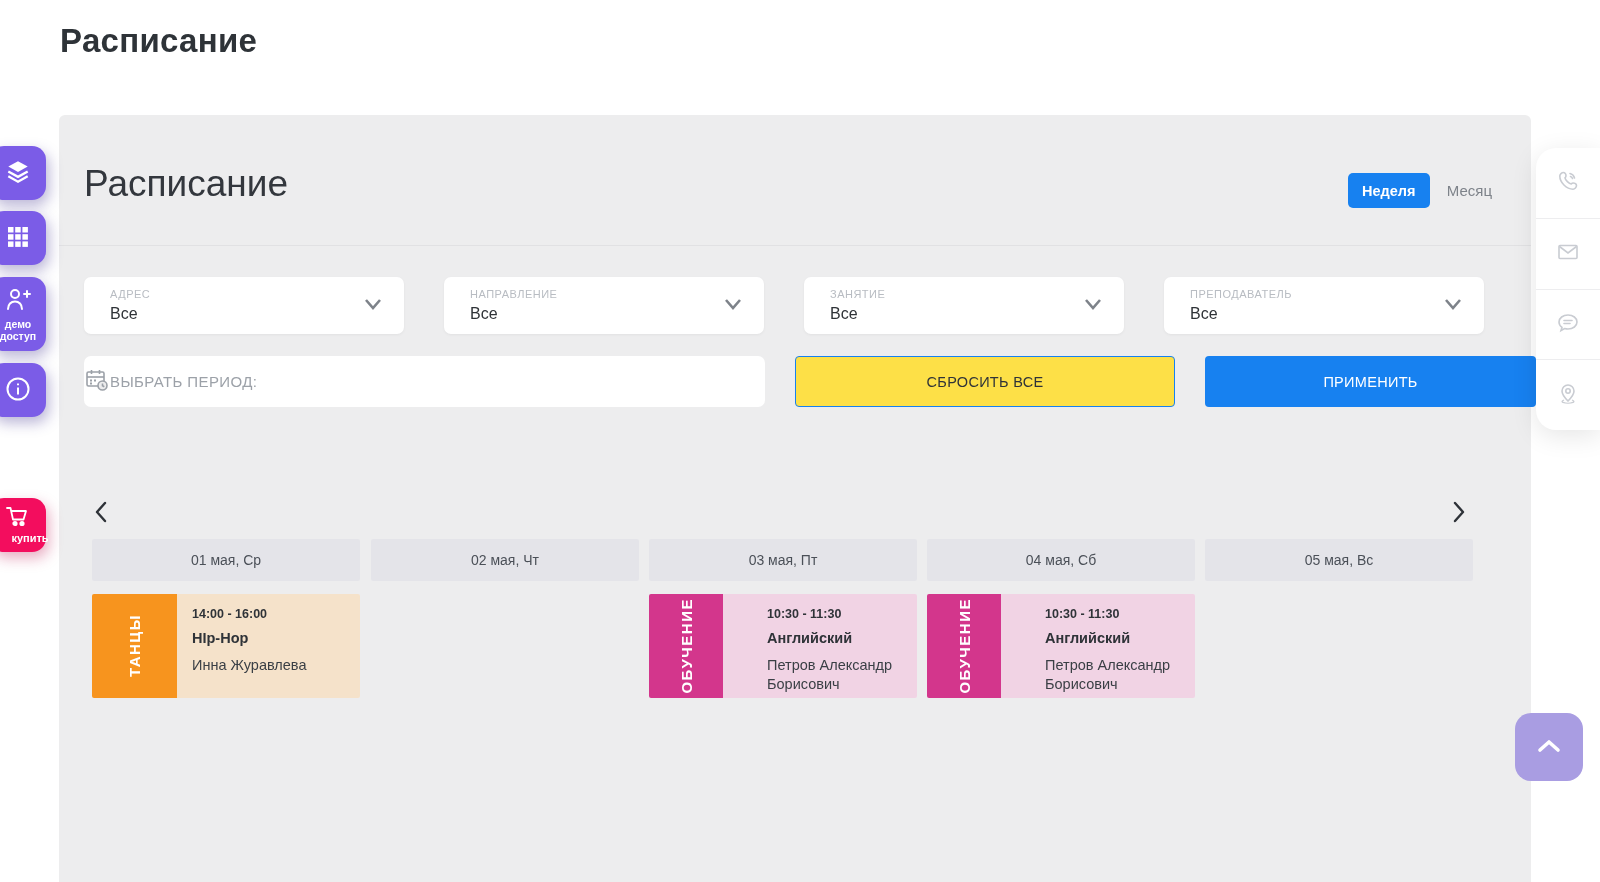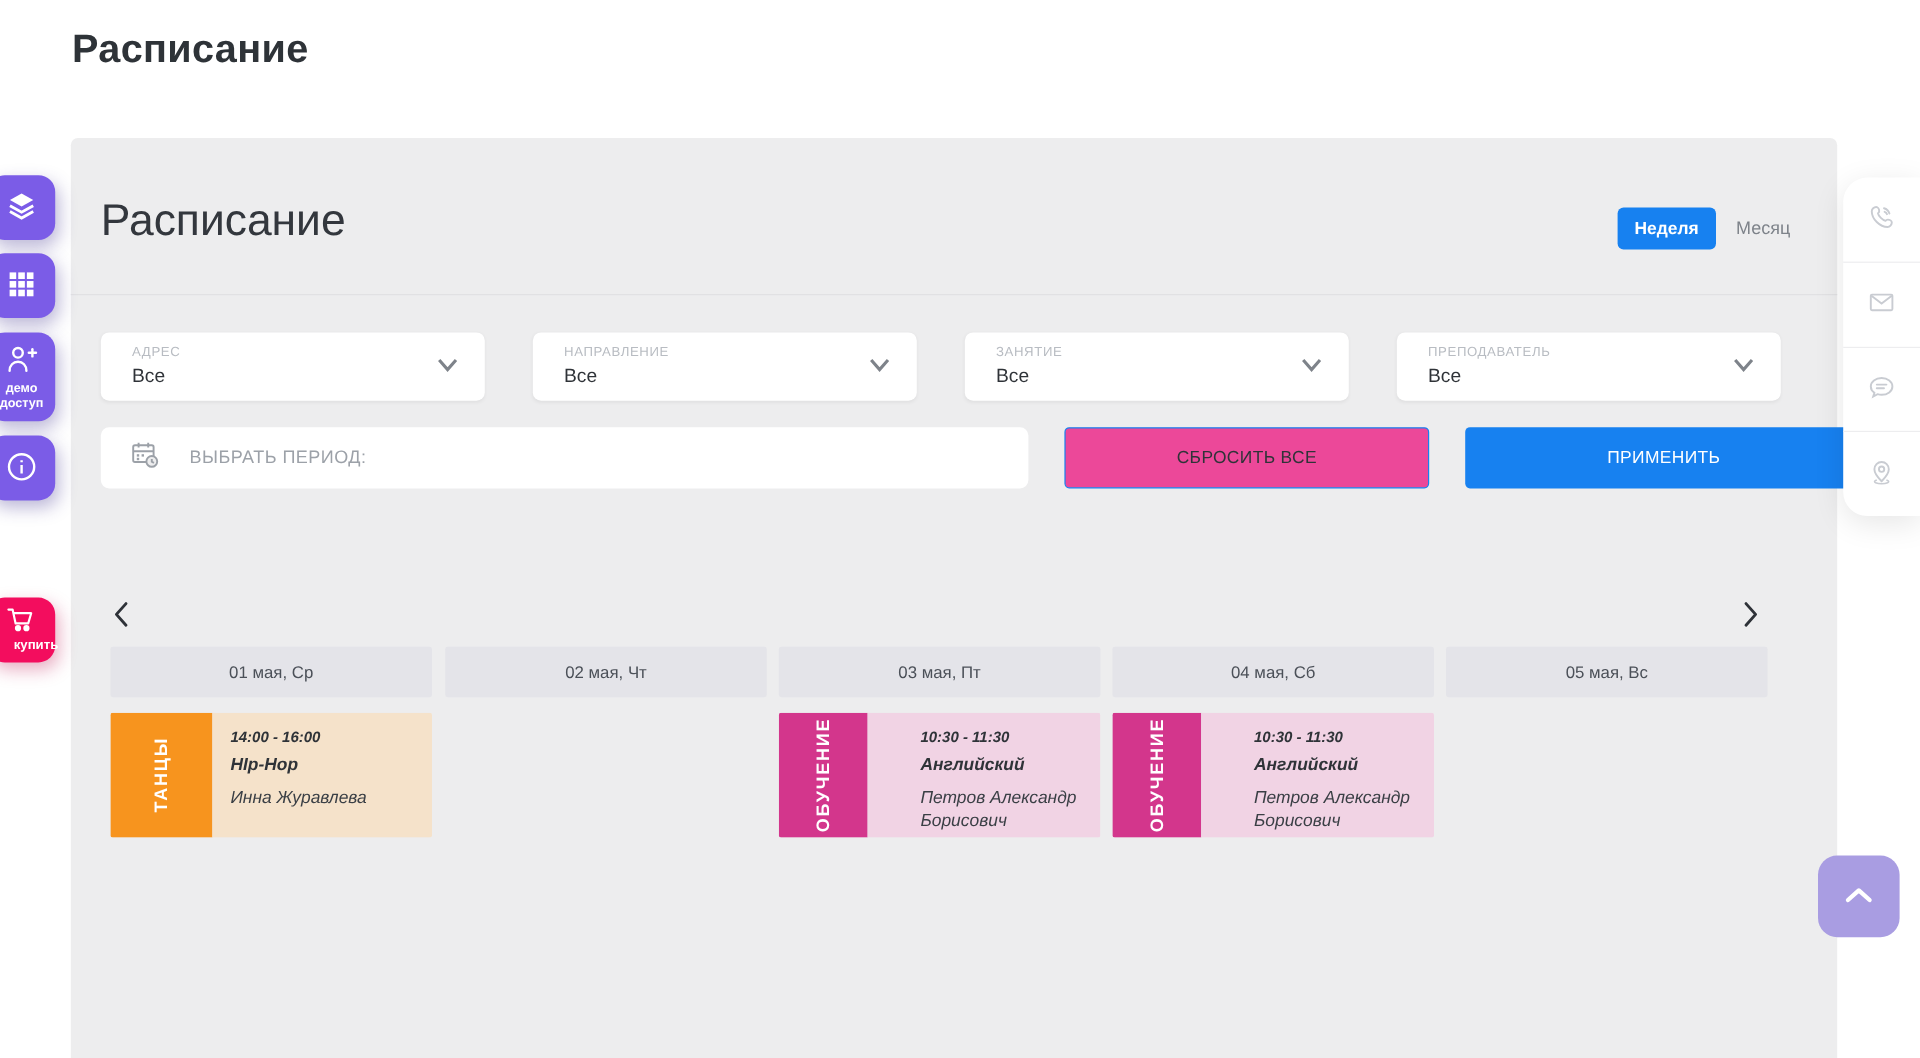--- a/index.html
+++ b/index.html
@@ -20,44 +20,44 @@
 
   
   .filters-row { position:absolute; left:25px; top:162px; display:flex; gap:40px; }
   .filter { width:320px; height:57px; background:#fff; border-radius:7px; position:relative; cursor:pointer;
             box-shadow:0 1px 3px rgba(0,0,0,.05); }
   .filter-label { position:absolute; left:26px; top:11px; font-size:11px; color:#B8BCC2; letter-spacing:.5px; }
   .filter-value { position:absolute; left:26px; bottom:11px; font-size:16px; color:#2F3338;margin-top:16px; }
   .filter-chevron { position:absolute; right:22px; top:20px; }
 
   .period-row { position:absolute; left:25px; top:241px; display:flex; gap:30px; }
-  .period-field { width:773px; height:51px; background:#fff; border-radius:7px; display:flex; align-items:center;
-                  padding-left:24px; gap:24px; }
+  .period-field { width:681px; height:51px; background:#fff; border-radius:7px; display:flex; align-items:center;
+                  gap:0; }
   .period-input { border:none; outline:none; background:transparent; font-family:inherit; font-size:15px; color:#2F3338; width:560px; letter-spacing:.4px; }
   .period-input::placeholder { color:#9CA1A8; opacity:1; }
-  .btn-reset { width:304px; height:51px; background:#ec4899; border:1px solid #1781F0; border-radius:4px;
+  .btn-reset { width:380px; height:51px; background:#fde047; border:1px solid #1781F0; border-radius:4px;
                font-family:inherit; font-size:14.5px; color:#2F3338; letter-spacing:.3px; cursor:pointer; }
   .btn-apply { width:331px; height:51px; background:#1781F0; border:none; border-radius:4px;
                font-family:inherit; font-size:14.5px; color:#fff; letter-spacing:.3px; cursor:pointer; }
 
   
   .calendar { position:absolute; left:0; right:0; top:341px; bottom:0; }
   .cal-nav { position:absolute; top:42px; width:28px; height:28px; background:none; border:none; cursor:pointer;
              display:flex; align-items:center; justify-content:center; }
   .cal-prev { left:28px; }
   .cal-next { right:58px; }
   .day-cell { position:absolute; top:83px; width:268px; height:42px; background:#E4E4E9; border-radius:2px;
               display:flex; align-items:center; justify-content:center; font-size:14px; color:#4B5058; }
   .day-0 { left:33px; } .day-1 { left:312px; } .day-2 { left:590px; } .day-3 { left:868px; } .day-4 { left:1146px; }
 
   .event { position:absolute; top:138px; width:268px; height:104px; display:flex; border-radius:2px; overflow:hidden; cursor:pointer; }
   .event .strip { display:flex; align-items:center; justify-content:center; flex:none; }
   .event .strip span { color:#fff; font-size:15px; font-weight:700; letter-spacing:1.5px;
                        writing-mode:vertical-rl; transform:rotate(180deg); white-space:nowrap; }
-  .event .body { flex:1; padding:13px 8px 8px 15px;font-style:italic; }
+  .event .body { flex:1; padding:13px 8px 8px 15px; }
   .ev-time { font-size:12.5px; font-weight:700; color:#2F3338; }
   .ev-title { font-size:14.5px; font-weight:700; color:#2F3338; margin-top:9px; }
   .ev-teacher { font-size:14.5px; color:#3A3F45; margin-top:10px; line-height:1.3; }
   .event-dance .strip { width:85px; background:#F7941E; }
   .event-dance .body  { background:#F5E2CA; }
   .event-study .strip { width:74px; background:#D3368C; }
   .event-study .body  { background:#F1D3E4;padding-left:44px; }
 
   
   .lt-btn { position:absolute; left:-10px; width:56px; border:none; cursor:pointer; border-radius:14px;

